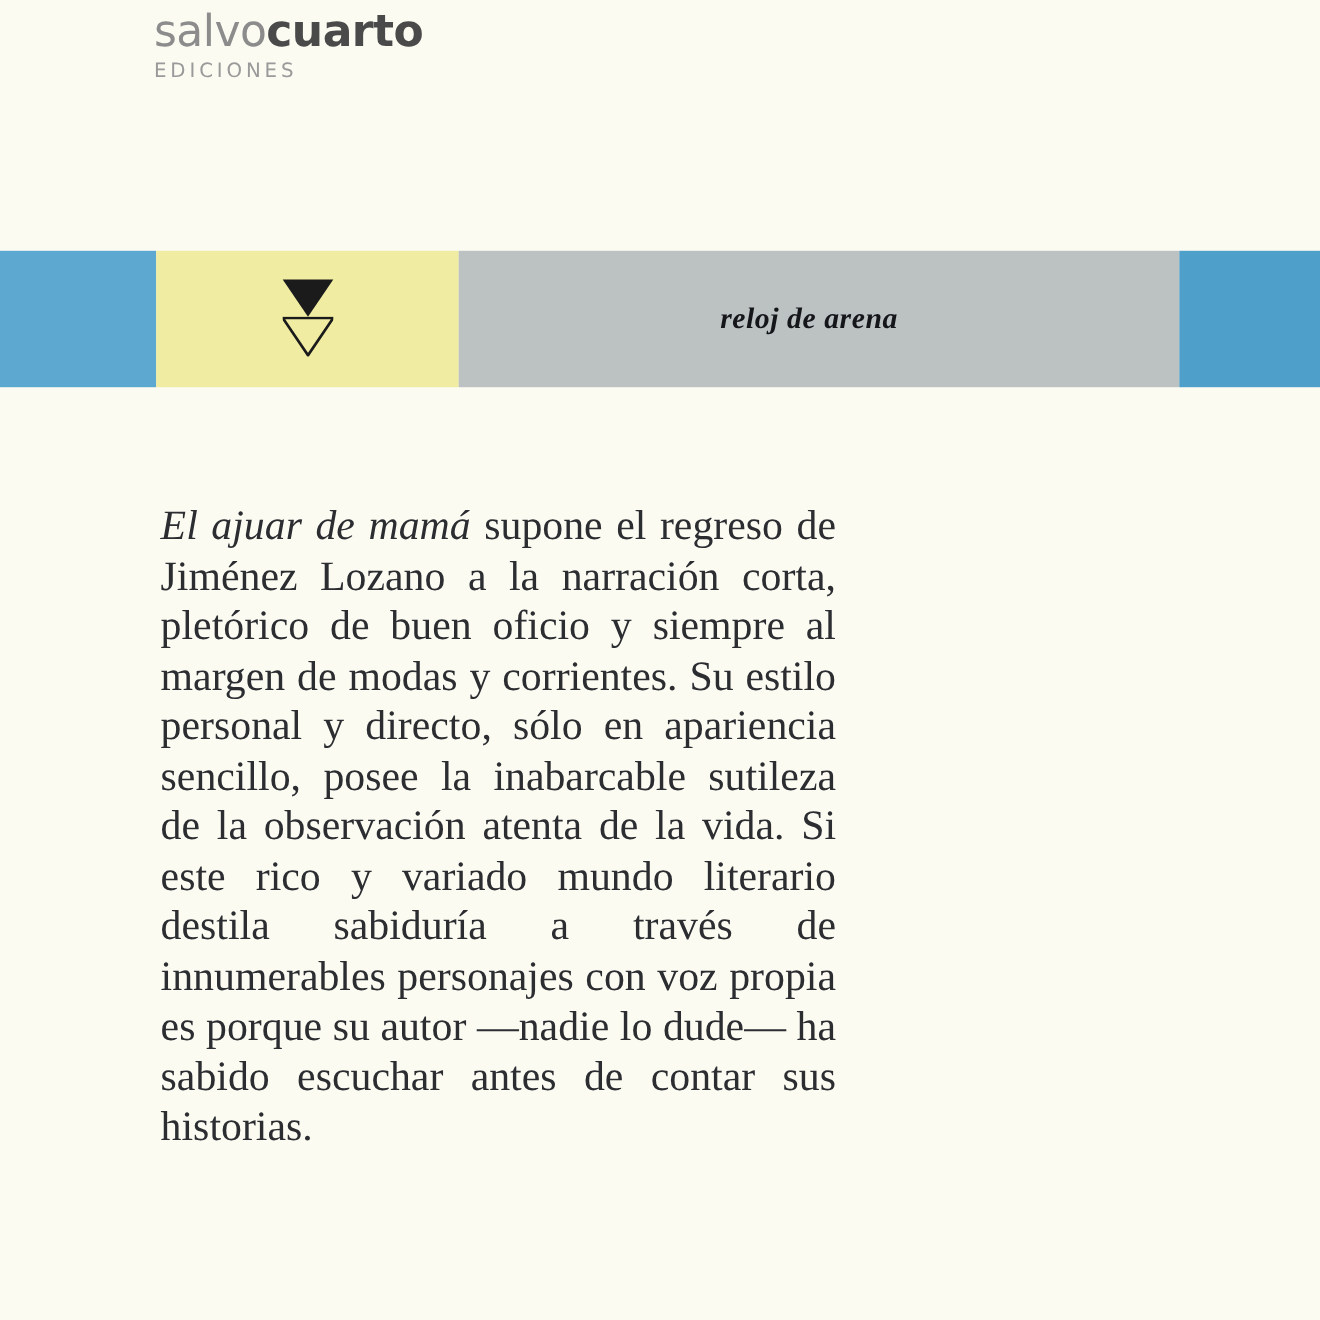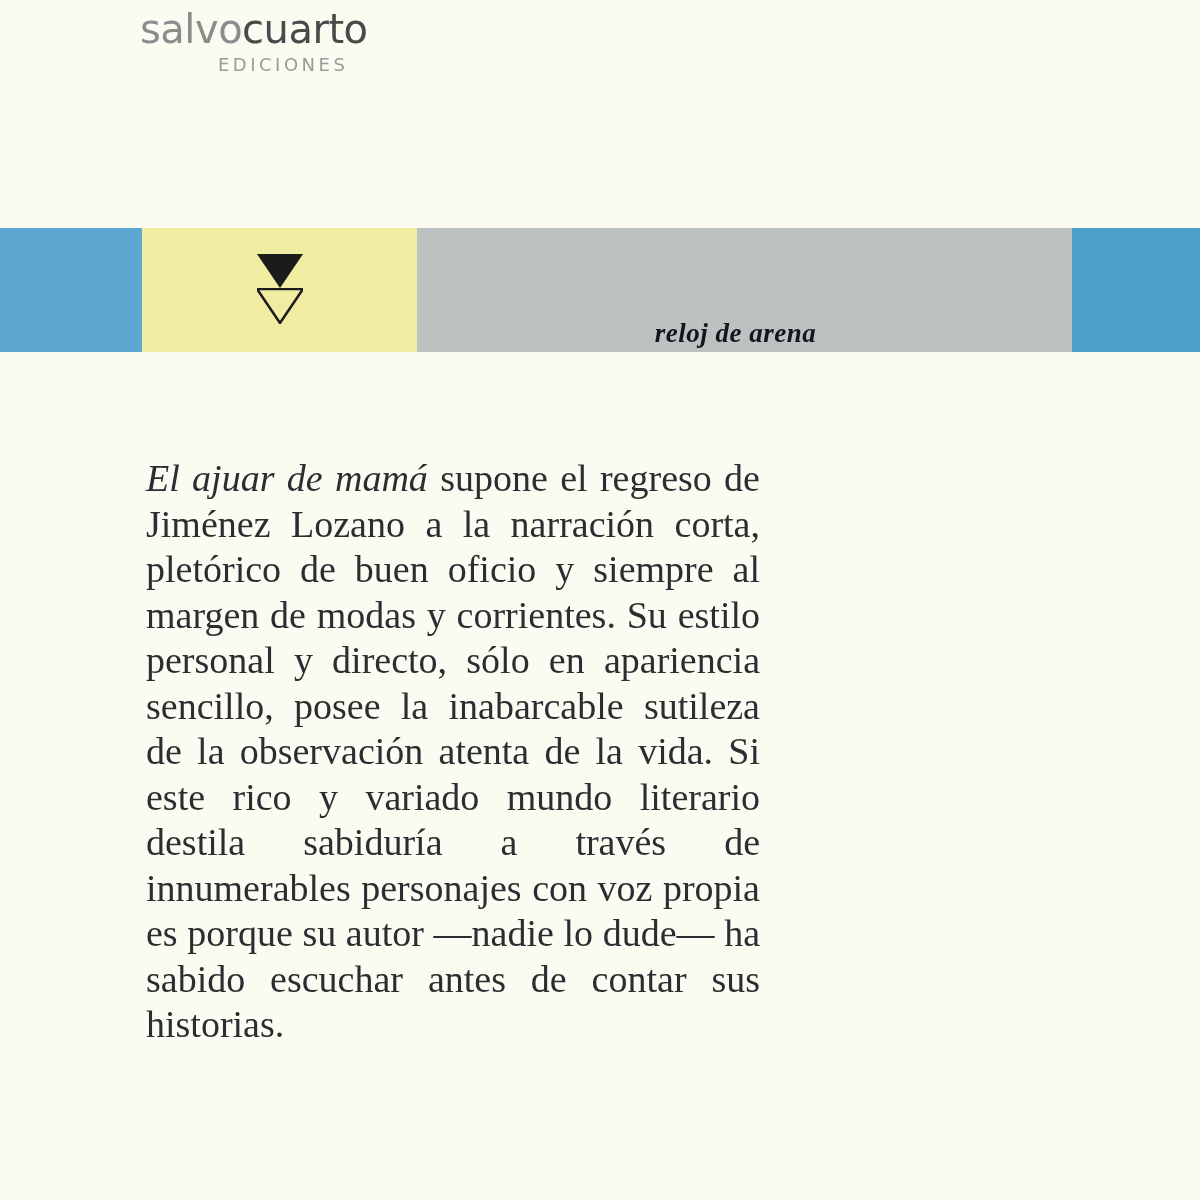--- a/index.html
+++ b/index.html
@@ -30,30 +30,29 @@
   }
   .logo-word {
     font-family: "DejaVu Sans", sans-serif;
     font-size: 40px;
     letter-spacing: -0.5px;
     line-height: 1.05;
     color: #8c8c8c;
     white-space: nowrap;
   }
   .logo-word .bold {
-    font-weight: normal;
+    font-weight: bold;
     color: #4a4a4a;
   }
   .logo-sub {
     font-family: "DejaVu Sans", sans-serif;
     font-size: 18px;
     letter-spacing: 3.5px;
     color: #9a9a9a;
     margin-top: 4px;
-    margin-left: 78px;
   }
 
   
   .band {
     position: absolute;
     left: 0;
     top: 228px;
     width: 1200px;
     height: 124px;
     display: flex;
@@ -106,21 +105,20 @@
     top: 50%;
     transform: translateY(-50%);
     text-align: center;
     font-family: "Liberation Serif", serif;
     font-style: italic;
     font-weight: bold;
     font-size: 27px;
     color: #15161a;
     letter-spacing: 0.5px;
     padding-right: 18px;
-    margin-top: 43px;
   }
 
   
   .blurb {
     position: absolute;
     left: 146px;
     top: 456px;
     width: 614px;
     font-family: "Liberation Serif", serif;
     font-size: 38px;

